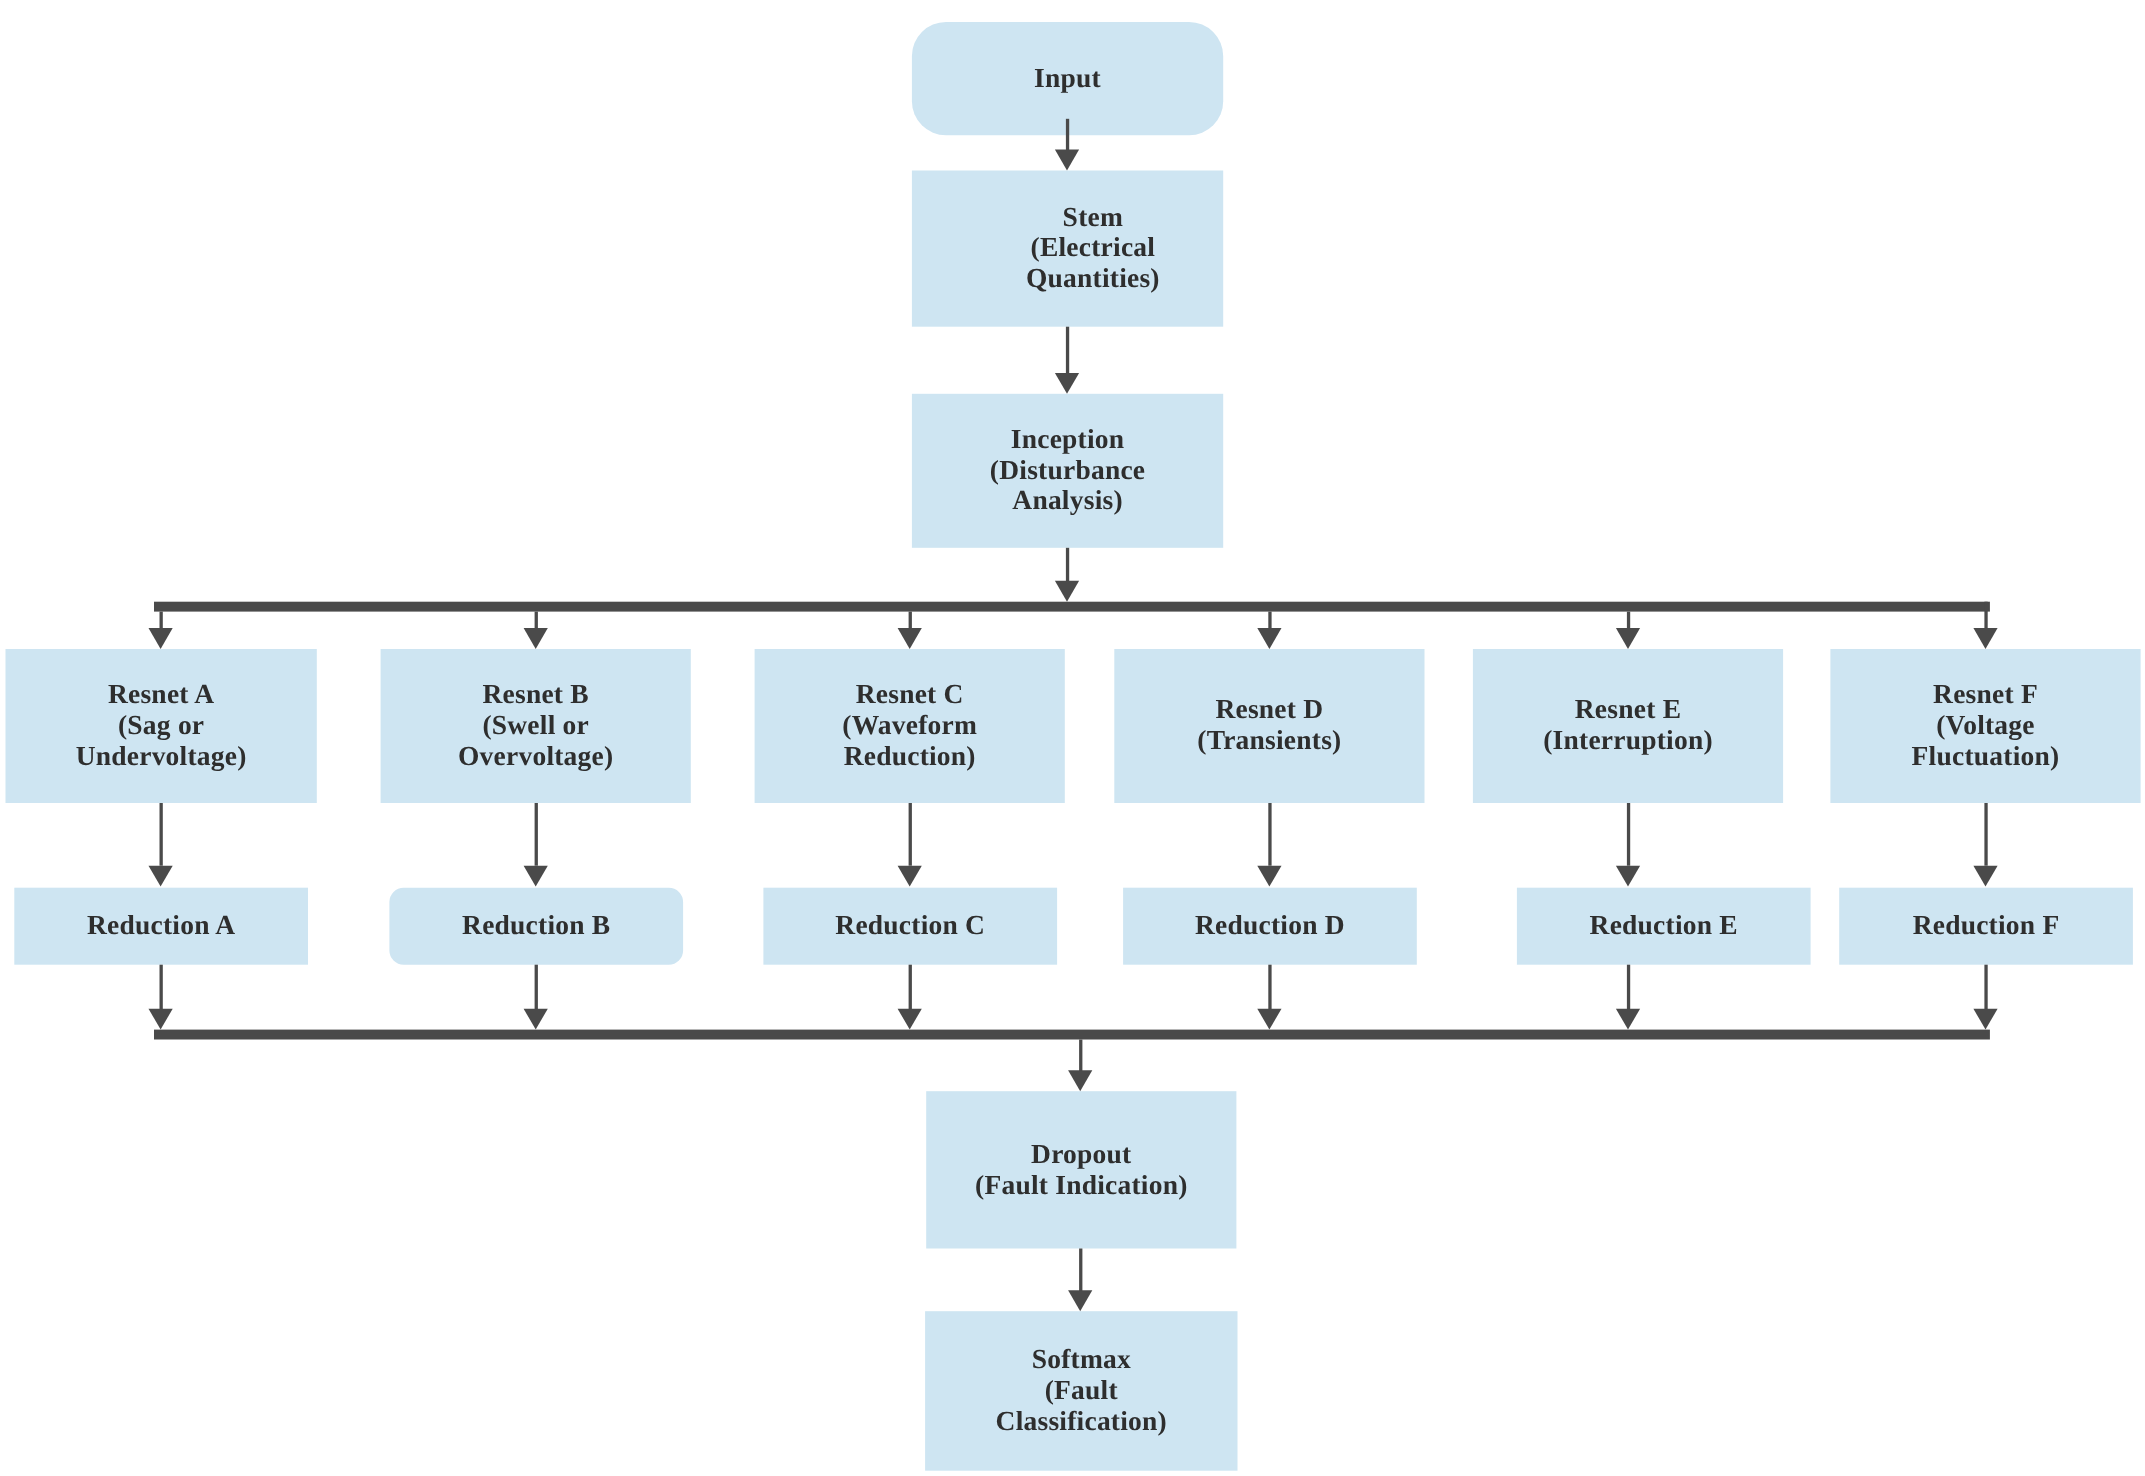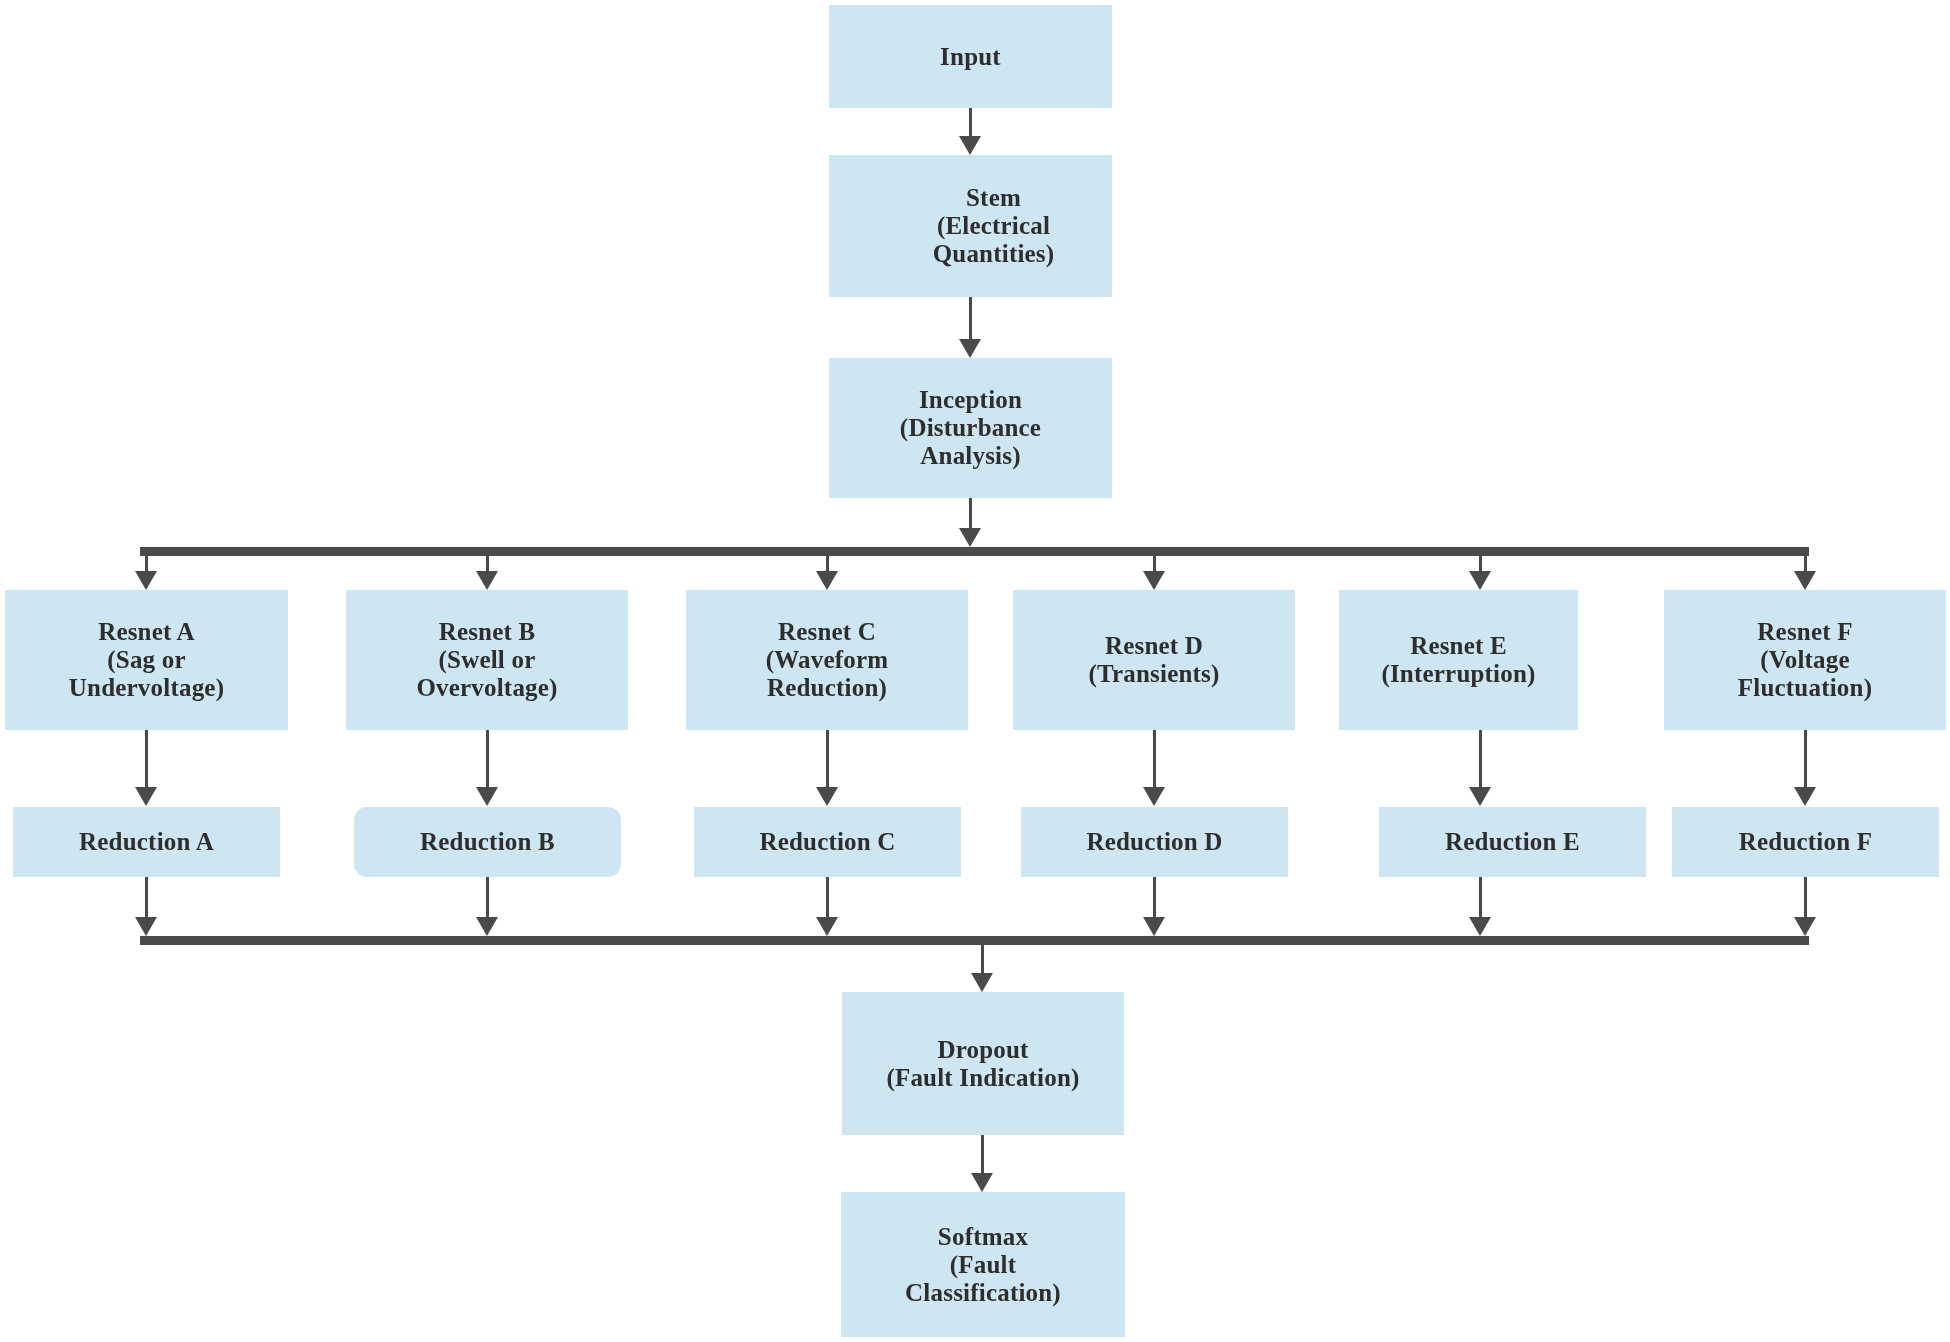--- a/index.html
+++ b/index.html
@@ -49,21 +49,21 @@
     border-left: 11px solid transparent;
     border-right: 11px solid transparent;
     border-top: 19px solid var(--line-color, #4a4a4a);
   }
 </style>
 </head>
 <body>
 
 <div id="canvas">
 
-  <div class="node" style="left:829px; top:5px; width:283px; height:103px;">
+  <div class="node" style="left:829px; top:20px; width:283px; height:103px;border-radius:31px;">
     <span class="node-label">Input</span>
   </div>
 
   <div class="node" style="left:829px; top:155px; width:283px; height:142px;padding-left:46px;">
     <span class="node-label">Stem
 (Electrical
 Quantities)</span>
   </div>
 
   <div class="node" style="left:829px; top:358px; width:283px; height:140px;">
@@ -84,21 +84,21 @@
   </div>
   <div class="node" style="left:686px; top:590px; width:282px; height:140px;">
     <span class="node-label">Resnet C
 (Waveform
 Reduction)</span>
   </div>
   <div class="node" style="left:1013px; top:590px; width:282px; height:140px;">
     <span class="node-label">Resnet D
 (Transients)</span>
   </div>
-  <div class="node" style="left:1339px; top:590px; width:239px; height:140px;">
+  <div class="node" style="left:1339px; top:590px; width:282px; height:140px;">
     <span class="node-label">Resnet E
 (Interruption)</span>
   </div>
   <div class="node" style="left:1664px; top:590px; width:282px; height:140px;">
     <span class="node-label">Resnet F
 (Voltage
 Fluctuation)</span>
   </div>
 
   <div class="node" style="left:13px; top:807px; width:267px; height:70px;">

